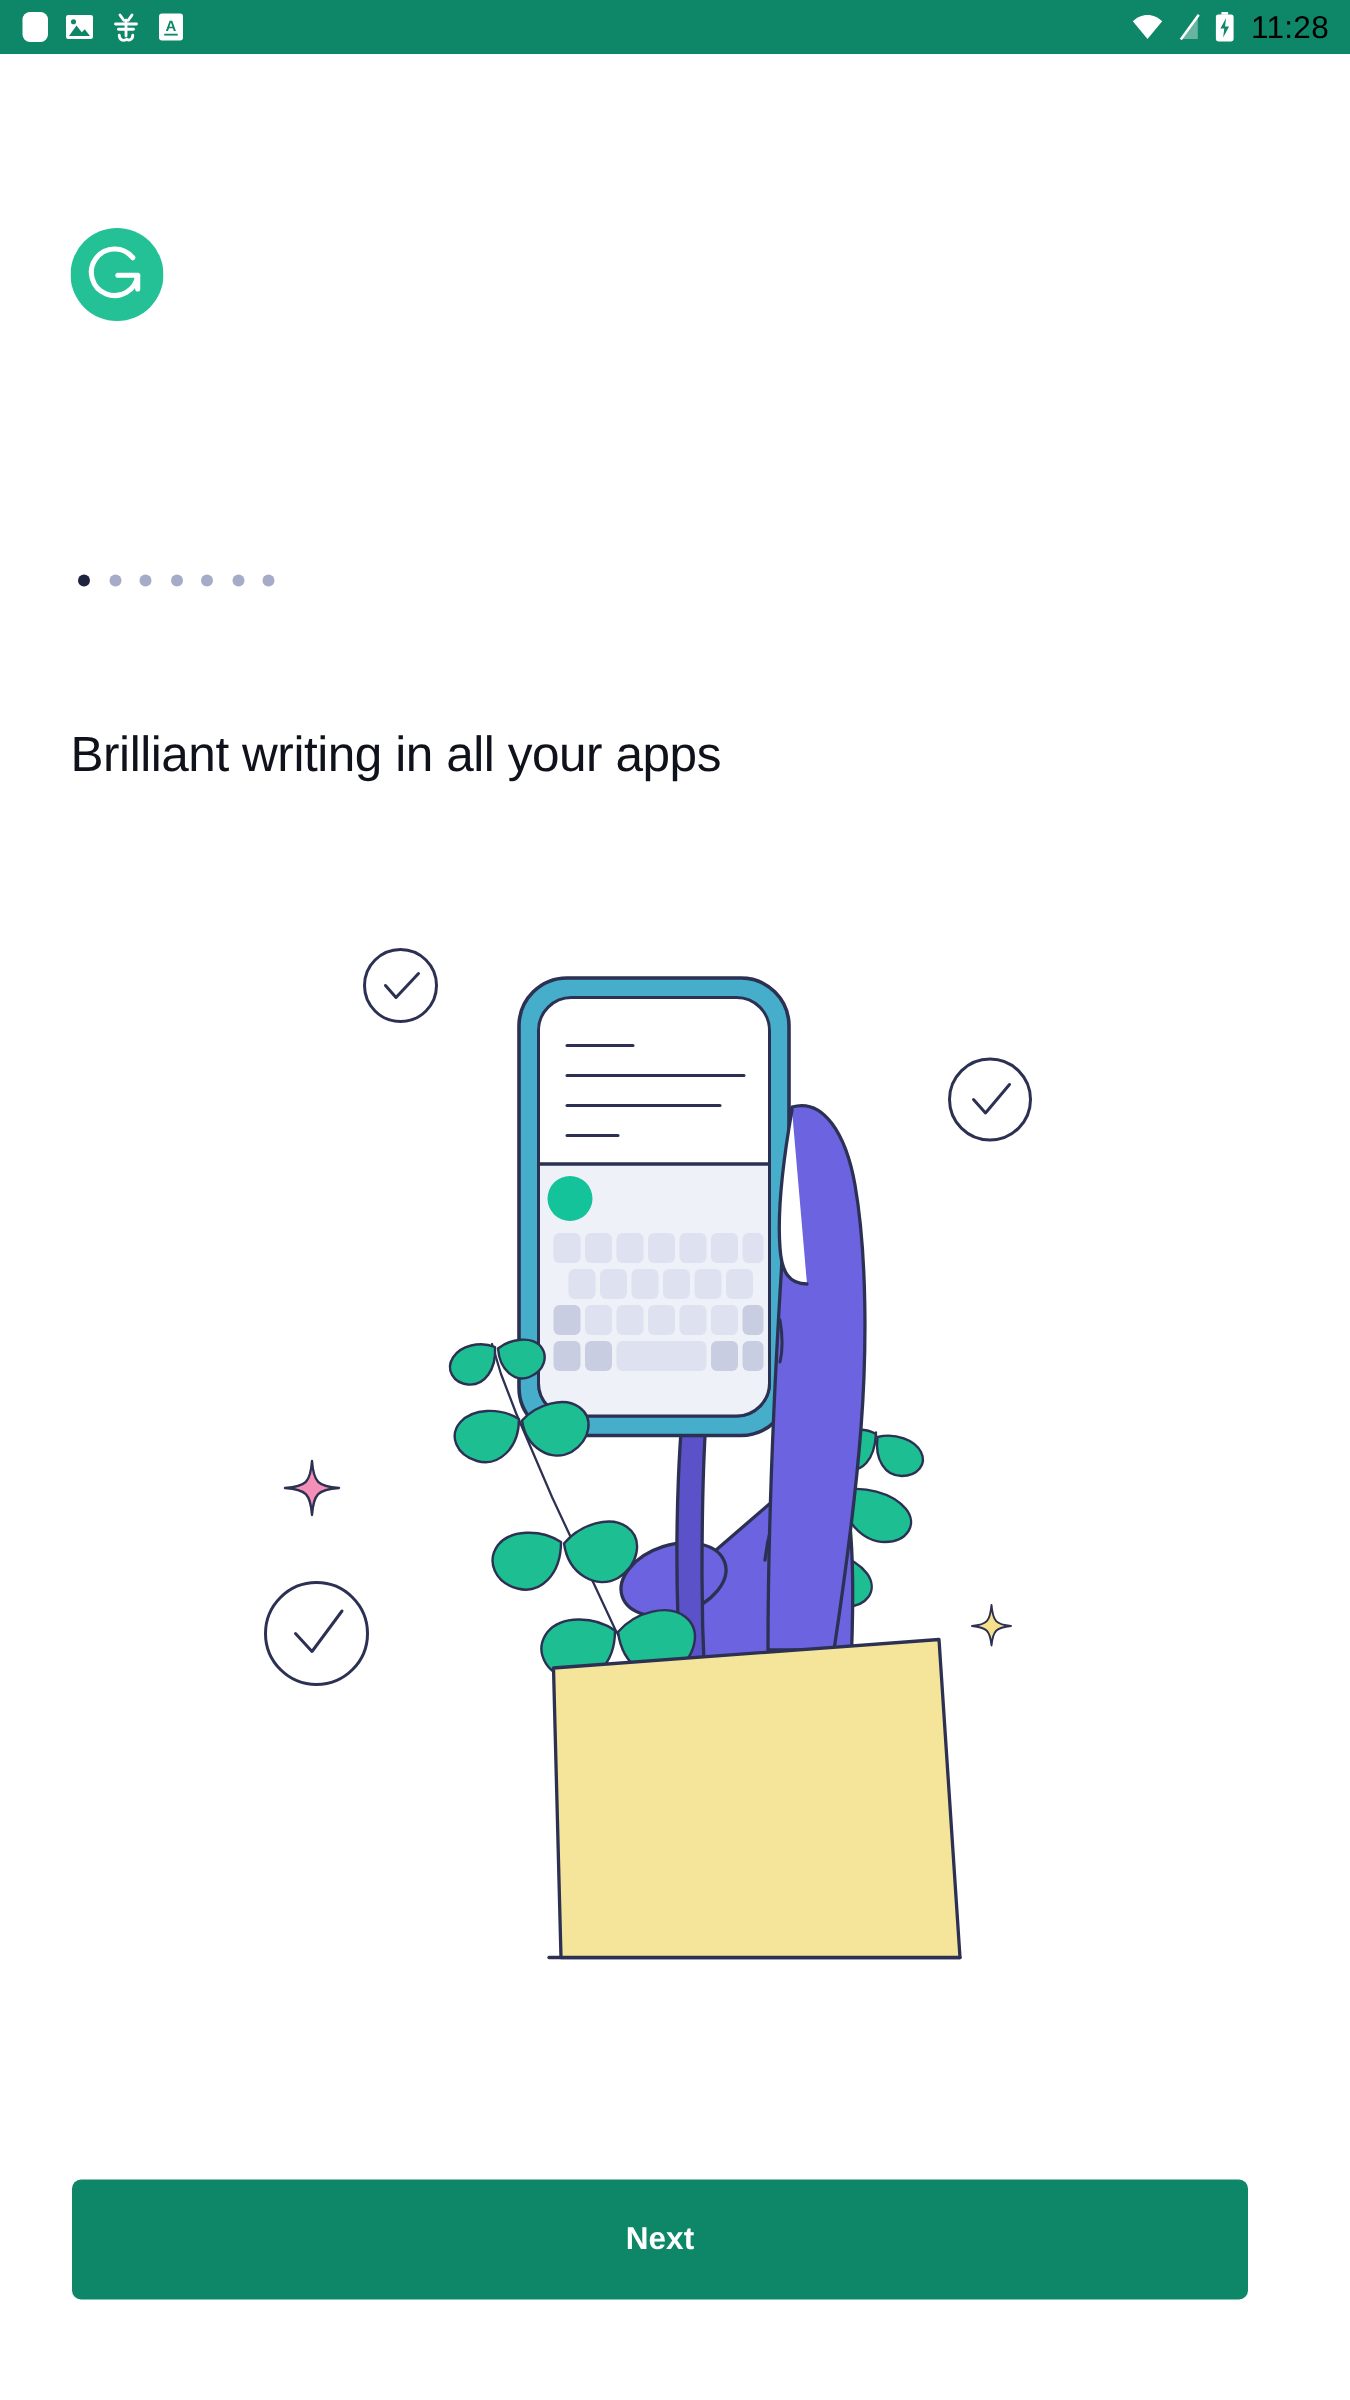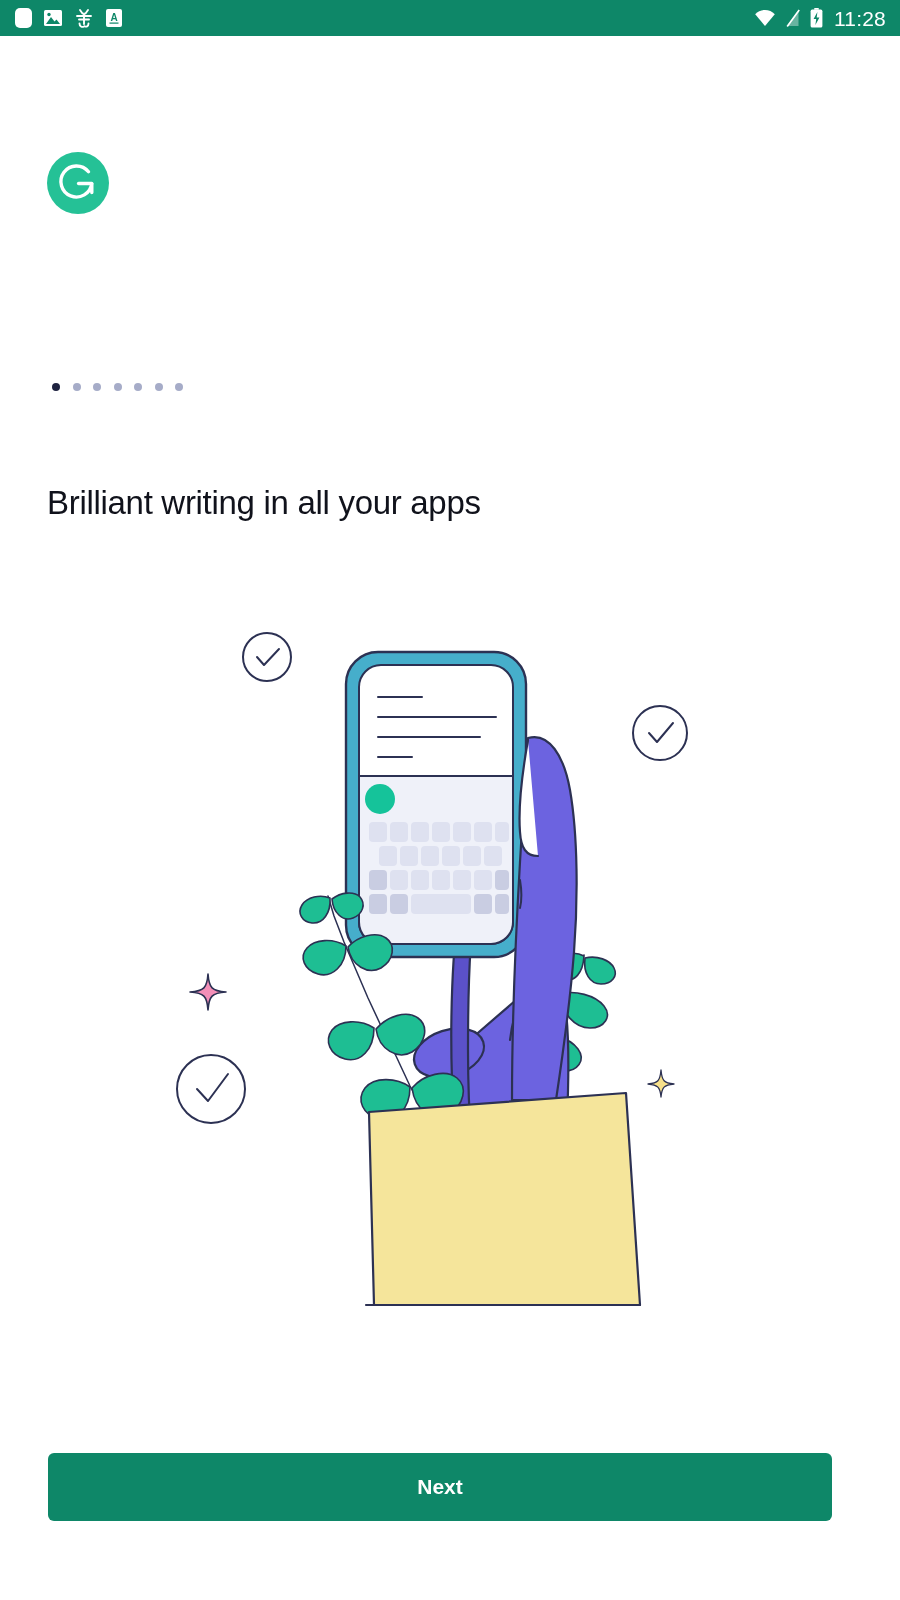--- a/index.html
+++ b/index.html
@@ -21,21 +21,21 @@
     position: absolute; top: 0; left: 0;
     width: 900px; height: 36px;
     background: #0E8768;
     display: flex; align-items: center;
     padding: 0 14px;
   }
   .sb-left { display: flex; align-items: center; gap: 10px; }
   .sb-right { display: flex; align-items: center; gap: 9px; margin-left: auto; }
   .sb-icon { display: block; }
   .sb-clock {
-    color: #ffffff;
+    color: #000000;
     font-size: 21px;
     font-weight: 500;
     letter-spacing: .2px;
     line-height: 1;
     margin-left: 2px;
   }
 
   
   .logo-wrap {
     position: absolute;
@@ -69,21 +69,21 @@
     position: absolute;
     left: 160px; top: 600px;
     width: 560px; height: 720px;
   }
   .illo svg { display: block; width: 560px; height: 720px; }
 
   
   .next-btn {
     position: absolute;
     left: 48px; top: 1453px;
-    width: 784px; height: 68px;
+    width: 784px; height: 80px;
     background: #0E8768;
     border: none;
     border-radius: 6px;
     color: #ffffff;
     font-family: "Liberation Sans", sans-serif;
     font-size: 21px;
     font-weight: bold;
     cursor: pointer;
     display: flex; align-items: center; justify-content: center;
   }

